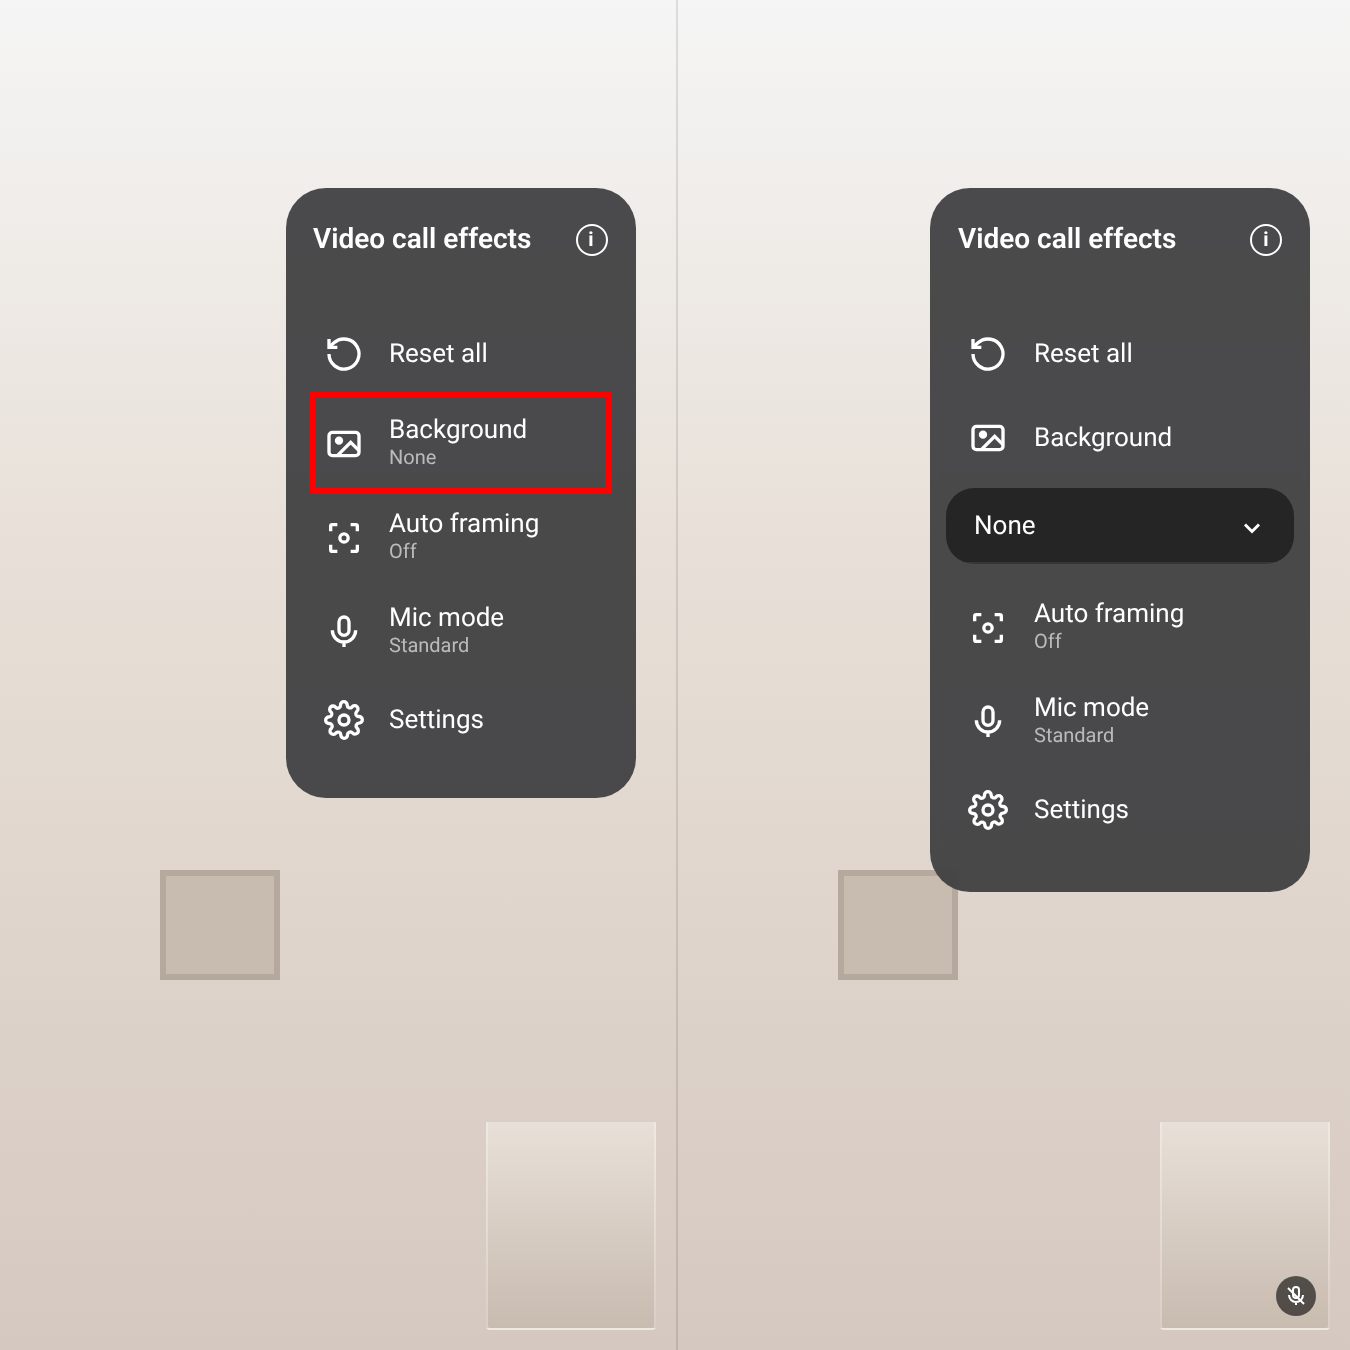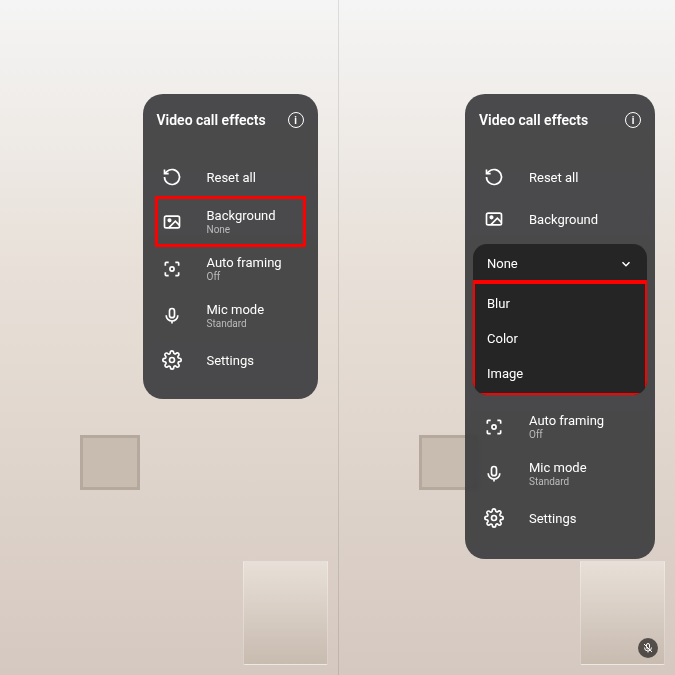--- a/index.html
+++ b/index.html
@@ -83,21 +83,21 @@
       border-radius: 50%;
       display: flex;
       align-items: center;
       justify-content: center;
       font-size: 10px;
       font-weight: bold;
     }
     .menu-item {
       display: flex;
       align-items: center;
-      gap: 24px;
+      gap: 12px;
       padding: 10px 4px;
       cursor: pointer;
     }
     .menu-item.highlighted { outline: 3px solid #ff0000; outline-offset: -1px; }
     .menu-icon {
       width: 22px;
       height: 22px;
       display: flex;
       align-items: center;
       justify-content: center;
@@ -252,25 +252,20 @@
 
     <div class="submenu">
       <div class="submenu-header">
         <span>None</span>
         <span>
           <svg width="14" height="14" viewBox="0 0 24 24" fill="none" stroke="#fff" stroke-width="2.5">
             <polyline points="6 9 12 15 18 9"></polyline>
           </svg>
         </span>
       </div>
-      <div class="submenu-options">
-        <div class="submenu-item">Blur</div>
-        <div class="submenu-item">Color</div>
-        <div class="submenu-item">Image</div>
-      </div>
     </div>
 
     <div class="menu-item">
       <span class="menu-icon">
         <svg width="20" height="20" viewBox="0 0 24 24" fill="none" stroke="#fff" stroke-width="2">
           <path d="M4 8V5a1 1 0 0 1 1-1h3M16 4h3a1 1 0 0 1 1 1v3M20 16v3a1 1 0 0 1-1 1h-3M8 20H5a1 1 0 0 1-1-1v-3"></path>
           <circle cx="12" cy="12" r="2.5"></circle>
         </svg>
       </span>
       <div class="menu-text">

